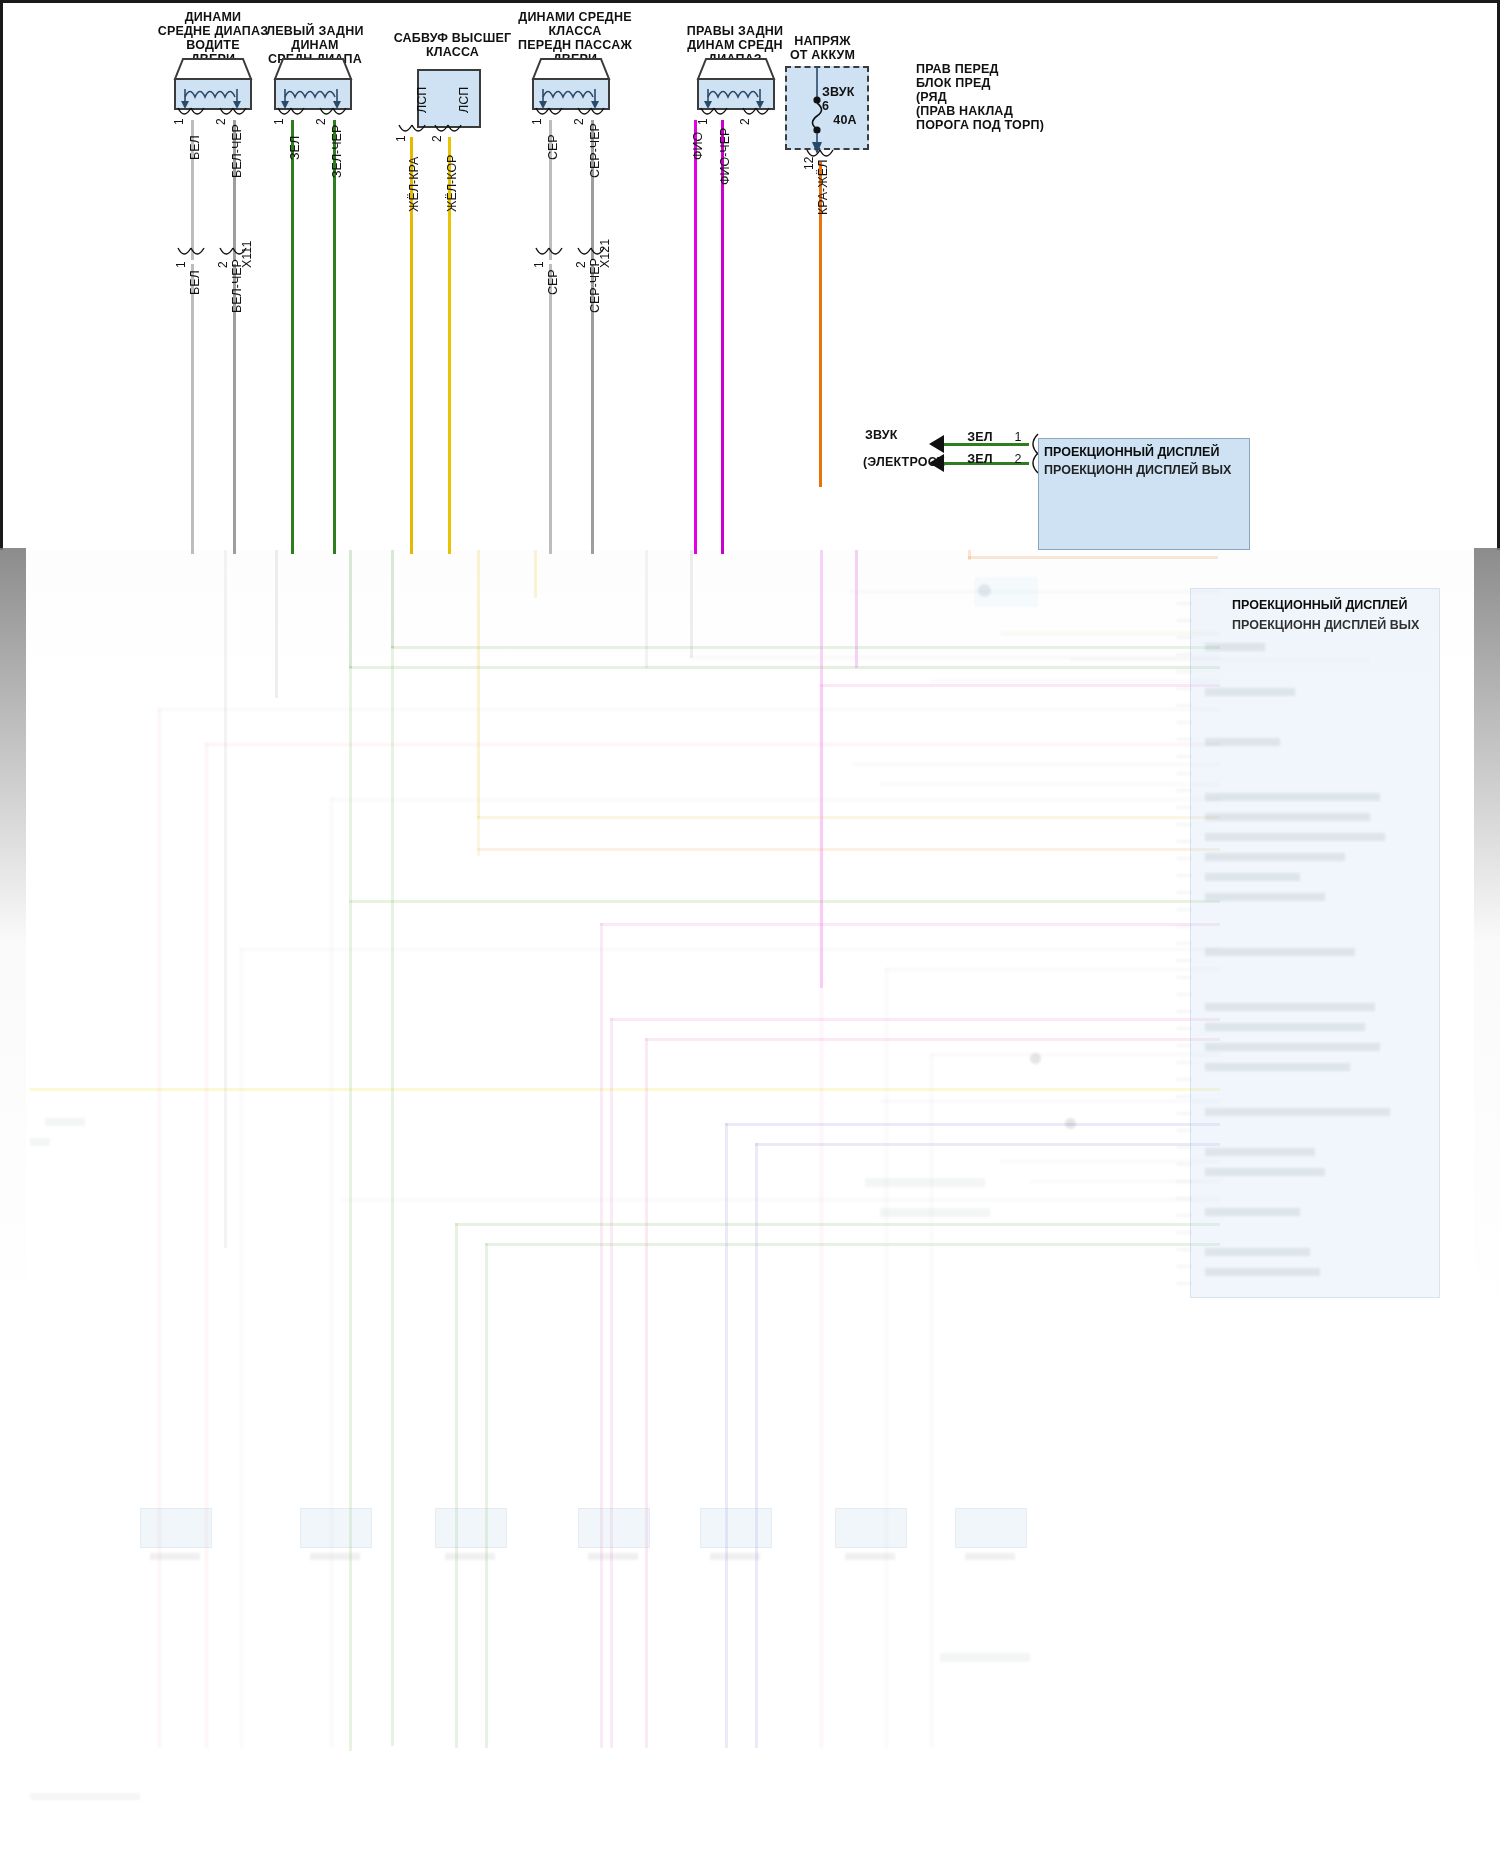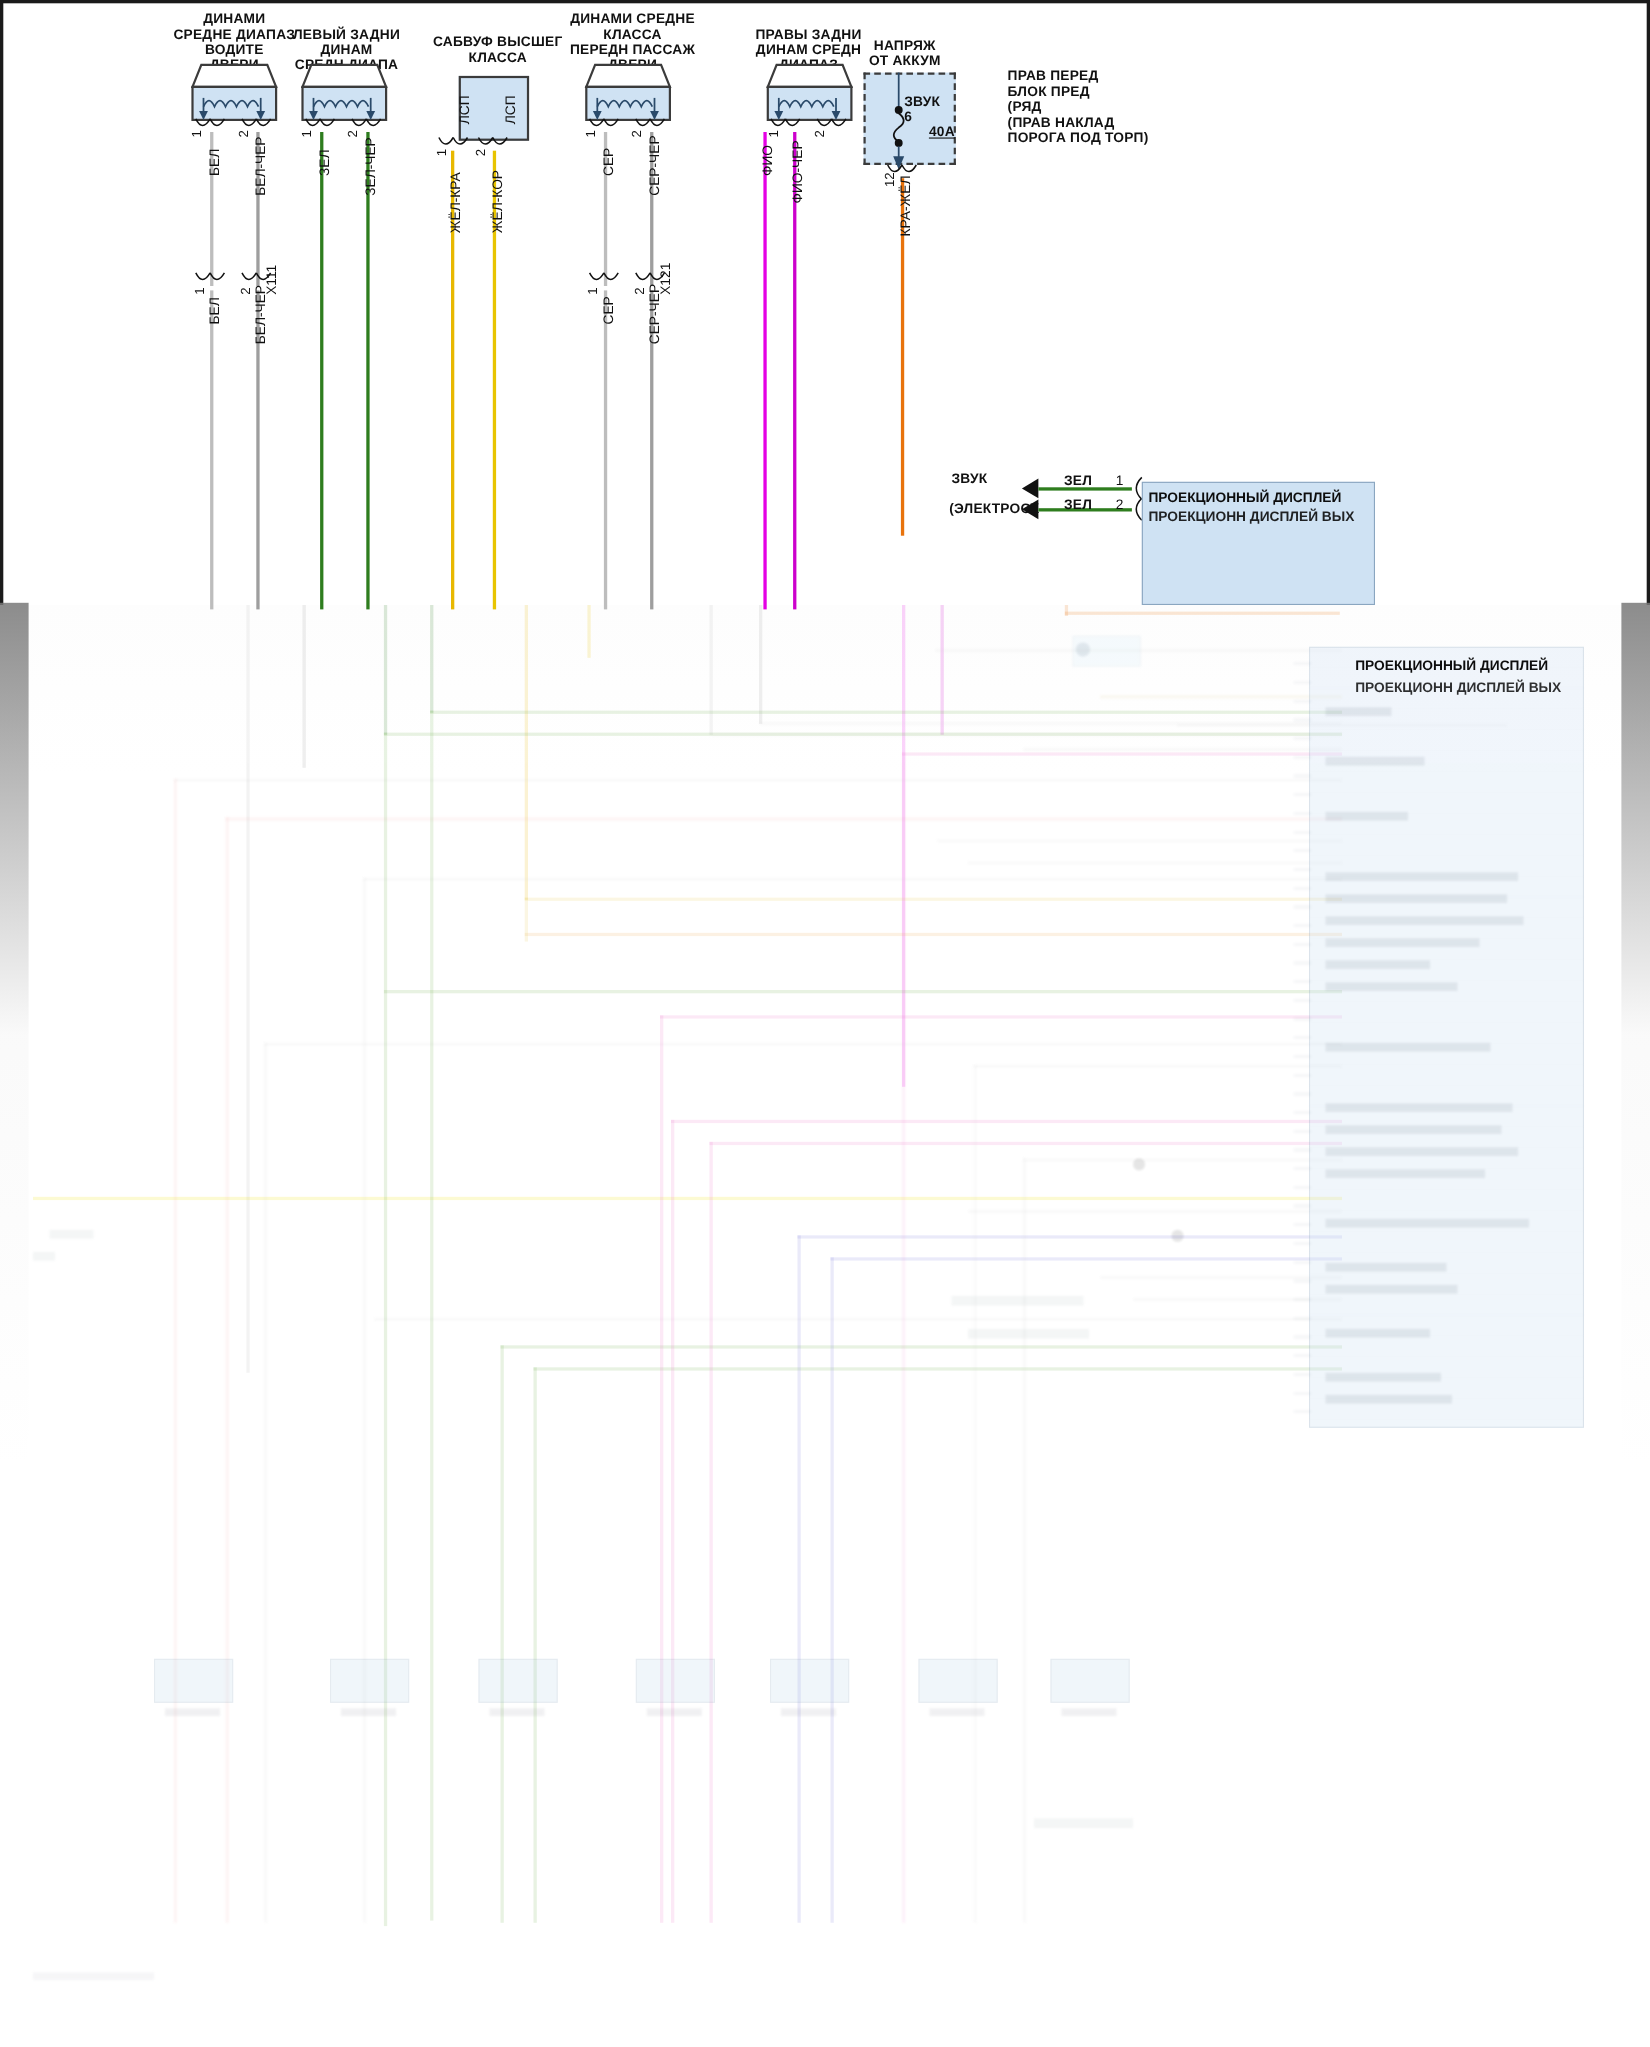--- a/index.html
+++ b/index.html
@@ -359,21 +359,21 @@
       <svg style="position:absolute;left:796px;top:66px;" width="44" height="90">
         <path d="M21,0 L21,32" stroke="#2a4a6a" stroke-width="1.6" fill="none"></path>
         <circle cx="21" cy="34" r="3.6" fill="#111"></circle>
         <path d="M21,37 q9,7 0,13 q-9,7 0,13" stroke="#111" stroke-width="1.6" fill="none"></path>
         <circle cx="21" cy="64" r="3.6" fill="#111"></circle>
         <path d="M21,67 L21,82" stroke="#2a4a6a" stroke-width="1.6" fill="none"></path>
         <polygon points="16,76 26,76 21,88" fill="#2a4a6a"></polygon>
       </svg>
       <div class="lbl b" style="left:822px;top:85px;width:46px;text-align:left;">ЗВУК</div>
       <div class="lbl b" style="left:822px;top:99px;width:46px;text-align:left;">6</div>
-      <div class="lbl b" style="left:822px;top:113px;width:46px;text-align:right;text-decoration:underline;">40А</div>
+      <div class="lbl b" style="left:822px;top:113px;width:46px;text-align:center;">40А</div>
 
       <div class="lbl b" style="left:868px;top:62px;width:200px;text-align:left;margin-left:48px;">ПРАВ ПЕРЕД
 БЛОК ПРЕД
 (РЯД
 (ПРАВ НАКЛАД
 ПОРОГА ПОД ТОРП)</div>
 
       <svg style="position:absolute;left:805px;top:150px;" width="32" height="18">
         <path d="M2,0 q6,12 13,0" fill="none" stroke="#111" stroke-width="1.4"></path>
         <path d="M15,0 q6,12 13,0" fill="none" stroke="#111" stroke-width="1.4"></path>

